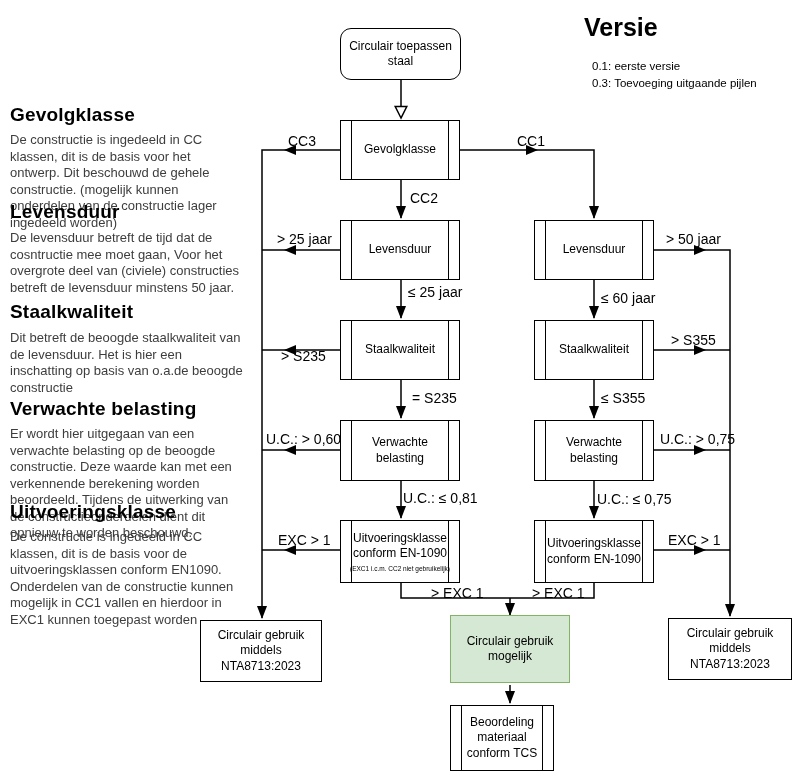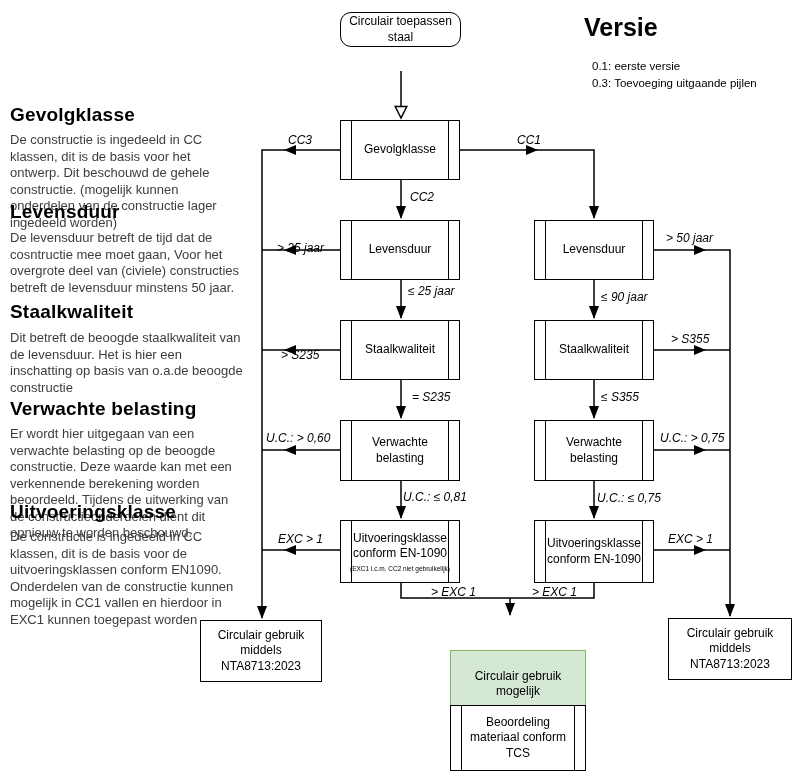--- a/index.html
+++ b/index.html
@@ -16,21 +16,21 @@
   }
   .pp{padding:0 13px;}
   .pp::before,.pp::after{
     content:"";position:absolute;top:0;bottom:0;width:0;border-left:1.5px solid #000;
   }
   .pp::before{left:10px;}
   .pp::after{right:10px;}
   .rounded{border-radius:11px;}
   .green{background:#d5e8d4;border-color:#82b366;}
   .caption{font-size:6.5px;line-height:1.1;margin-top:3px;white-space:nowrap;}
-  .elabel{position:absolute;font-size:12px;white-space:nowrap;z-index:3;font-style:italic;}
+  .elabel{position:absolute;font-size:14px;white-space:nowrap;z-index:3;}
   .side-h{position:absolute;font-size:19px;font-weight:bold;letter-spacing:.2px;z-index:1;}
   .side-b{position:absolute;font-size:13px;line-height:1.27;color:#3d3d3d;width:234px;z-index:1;}
   .versie-h{position:absolute;font-size:25px;font-weight:bold;z-index:1;}
   .versie-b{position:absolute;font-size:11.5px;line-height:1.45;width:216px;z-index:1;}
 </style>
 </head>
 <body>
 
 <svg id="wires" width="801" height="771" viewBox="0 0 801 771">
   <defs>
@@ -98,21 +98,21 @@
 
 <div class="side-h" style="left:10px;top:501px">Uitvoeringsklasse</div>
 <div class="side-b" style="left:10px;top:529px">De constructie is ingedeeld in CC klassen, dit is de basis voor de uitvoeringsklassen conform EN1090. Onderdelen van de constructie kunnen mogelijk in CC1 vallen en hierdoor in EXC1 kunnen toegepast worden</div>
 
 <div class="versie-h" style="left:584px;top:13px">Versie</div>
 <div class="versie-b" style="left:592px;top:58px">
   <div>0.1: eerste versie</div>
   <div>0.3: Toevoeging uitgaande pijlen</div>
 </div>
 
-<div class="node rounded" style="left:340px;top:12px;width:121px;height:35px">
+<div class="node rounded" style="left:340px;top:28px;width:121px;height:52px">
   <span>Circulair toepassen staal</span>
 </div>
 
 <div class="node pp" style="left:340px;top:120px;width:120px;height:60px">
   <span>Gevolgklasse</span>
 </div>
 
 <div class="node pp" style="left:340px;top:220px;width:120px;height:60px">
   <span>Levensduur</span>
 </div>
@@ -139,46 +139,46 @@
   <span class="caption">(EXC1 i.c.m. CC2 niet gebruikelijk)</span>
 </div>
 <div class="node pp" style="left:534px;top:520px;width:120px;height:63px">
   <span>Uitvoeringsklasse conform EN-1090</span>
 </div>
 
 <div class="node" style="left:200px;top:620px;width:122px;height:62px">
   <span>Circulair gebruik middels NTA8713:2023</span>
 </div>
 
-<div class="node green" style="left:450px;top:650px;width:136px;height:68px">
+<div class="node green" style="left:450px;top:615px;width:120px;height:68px">
   <span>Circulair gebruik mogelijk</span>
 </div>
 
 <div class="node" style="left:668px;top:618px;width:124px;height:62px">
   <span>Circulair gebruik middels NTA8713:2023</span>
 </div>
 
-<div class="node pp" style="left:450px;top:705px;width:136px;height:66px">
+<div class="node pp" style="left:450px;top:705px;width:104px;height:66px">
   <span>Beoordeling materiaal conform TCS</span>
 </div>
 
 <div class="elabel" style="left:288px;top:133px">CC3</div>
 <div class="elabel" style="left:517px;top:133px">CC1</div>
 <div class="elabel" style="left:410px;top:190px">CC2</div>
 
-<div class="elabel" style="left:277px;top:241px">&gt; 25 jaar</div>
+<div class="elabel" style="left:277px;top:231px">&gt; 25 jaar</div>
 <div class="elabel" style="left:408px;top:284px">≤ 25 jaar</div>
 <div class="elabel" style="left:281px;top:348px">&gt; S235</div>
 <div class="elabel" style="left:412px;top:390px">= S235</div>
 <div class="elabel" style="left:266px;top:431px">U.C.: &gt; 0,60</div>
 <div class="elabel" style="left:403px;top:490px">U.C.: ≤ 0,81</div>
 <div class="elabel" style="left:278px;top:532px">EXC &gt; 1</div>
 
 <div class="elabel" style="left:666px;top:231px">&gt; 50 jaar</div>
-<div class="elabel" style="left:601px;top:290px">≤ 90 jaar</div>
+<div class="elabel" style="left:601px;top:290px">≤ 60 jaar</div>
 <div class="elabel" style="left:671px;top:332px">&gt; S355</div>
 <div class="elabel" style="left:601px;top:390px">≤  S355</div>
 <div class="elabel" style="left:660px;top:431px">U.C.: &gt; 0,75</div>
 <div class="elabel" style="left:597px;top:491px">U.C.: ≤ 0,75</div>
 <div class="elabel" style="left:668px;top:532px">EXC &gt; 1</div>
 
 <div class="elabel" style="left:431px;top:585px">&gt; EXC 1</div>
 <div class="elabel" style="left:532px;top:585px">&gt; EXC 1</div>
 
 </body></html>

